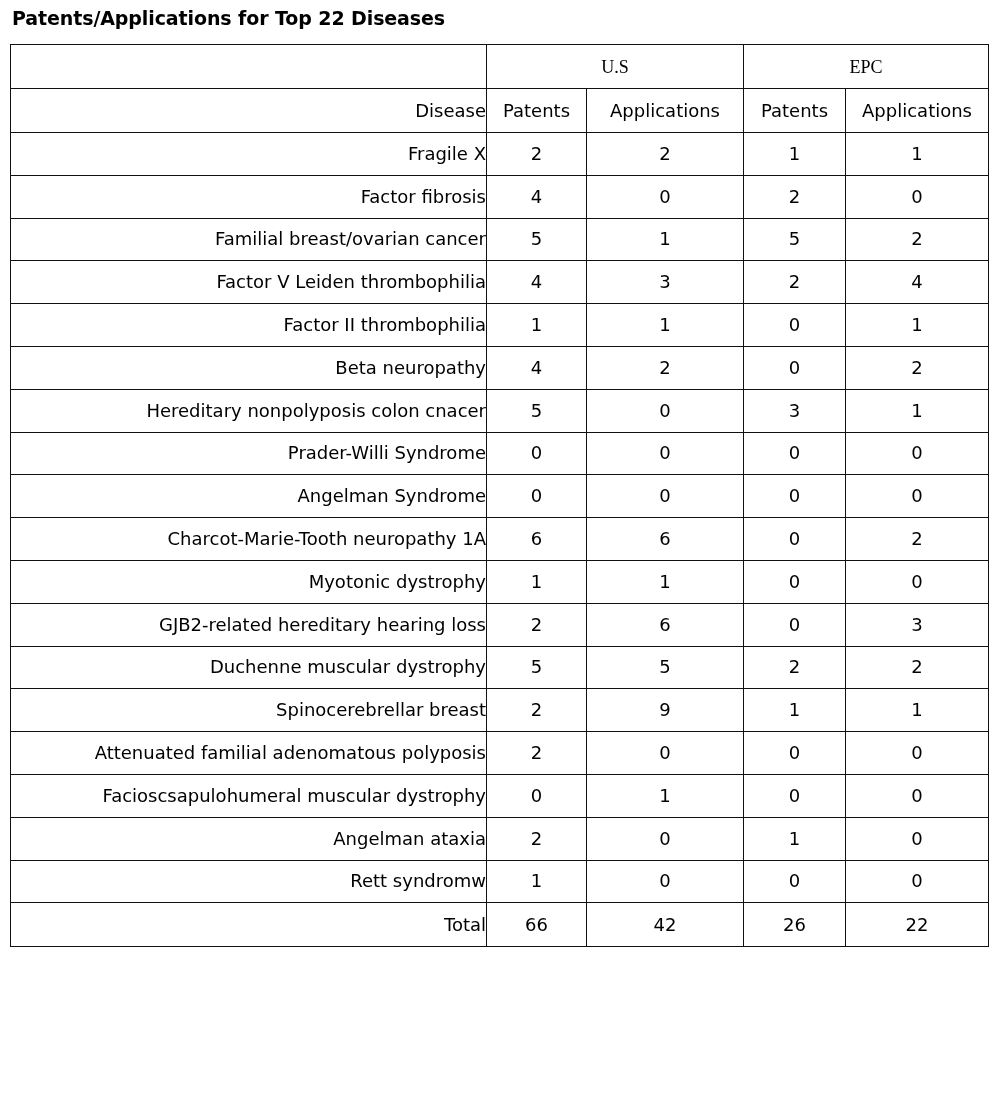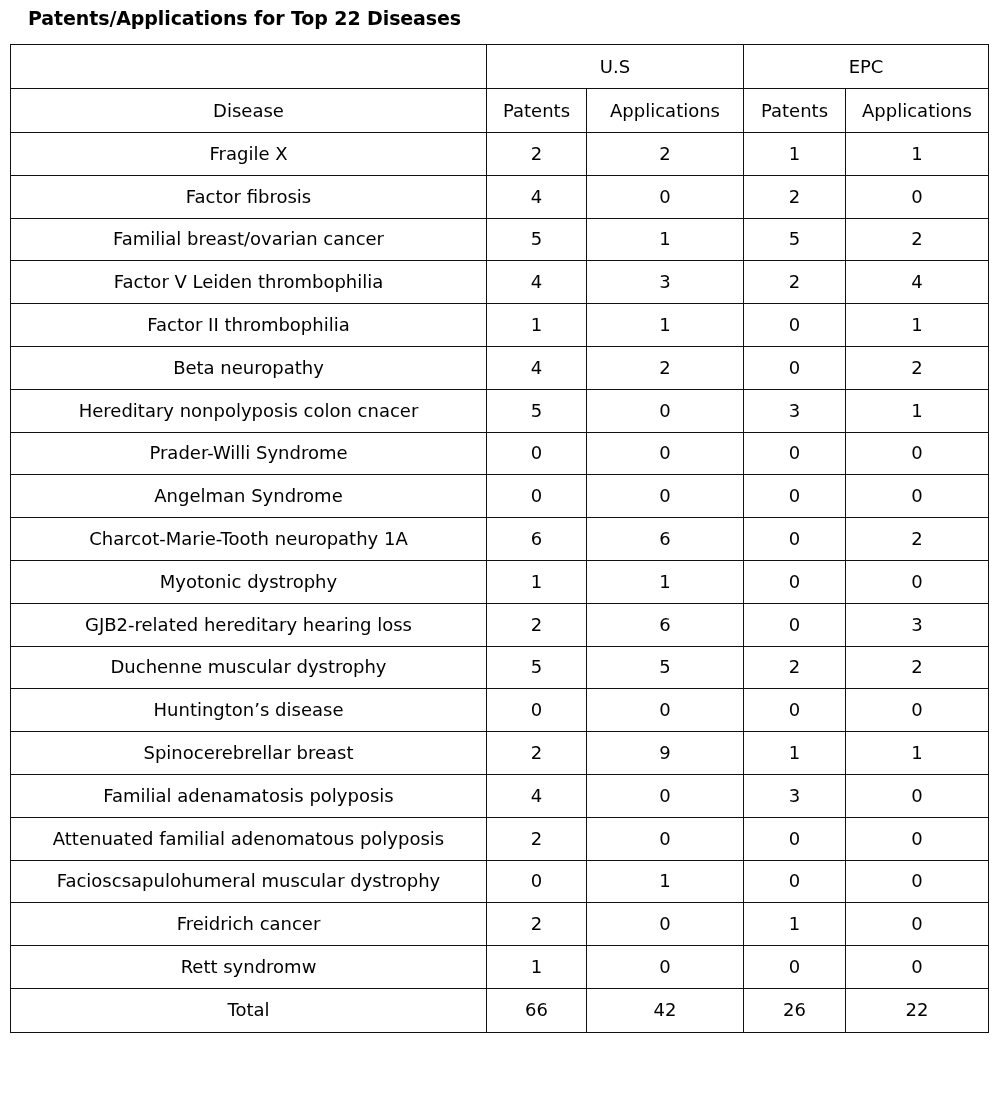--- a/index.html
+++ b/index.html
@@ -15,21 +15,21 @@
     overflow: hidden;
   }
   .page {
     position: relative;
     width: 1000px;
     height: 1115px;
     box-sizing: border-box;
   }
   .page-title {
     position: absolute;
-    left: 28px;
+    left: 12px;
     top: 6px;
     font-size: 19px;
     font-weight: bold;
     letter-spacing: -0.1px;
     line-height: 24px;
     white-space: nowrap;
   }
   .table-wrap {
     position: absolute;
     left: 10px;
@@ -52,25 +52,25 @@
     vertical-align: middle;
     box-sizing: border-box;
   }
   
   col.c-disease    { width: 476px; }
   col.c-us-pat     { width: 100px; }
   col.c-us-app     { width: 157px; }
   col.c-epc-pat    { width: 102px; }
   col.c-epc-app    { width: 143px; }
 
-  .hdr-group-row td { height: 44px; text-align: center; }
+  .hdr-group-row td { height: 44px; text-align: center; font-family: Liberation Serif, serif; }
   .hdr-sub-row  td { height: 44px; }
 
   .cell-disease {
-    text-align: center;
+    text-align: right;
     padding-left: 9px;
     white-space: nowrap;
   }
   .cell-num {
     text-align: center;
   }
   .data-row td { height: 42.8px; }
   .total-row td {
     height: 44px;
     border-top: 3px solid #111111;
@@ -193,56 +193,42 @@
             <td class="cell-num">3</td>
           </tr>
           <tr class="data-row">
             <td class="cell-disease">Duchenne muscular dystrophy</td>
             <td class="cell-num">5</td>
             <td class="cell-num">5</td>
             <td class="cell-num">2</td>
             <td class="cell-num">2</td>
           </tr>
           <tr class="data-row">
-            <td class="cell-disease">Huntington’s disease</td>
-            <td class="cell-num">0</td>
-            <td class="cell-num">0</td>
-            <td class="cell-num">0</td>
-            <td class="cell-num">0</td>
-          </tr>
-          <tr class="data-row">
             <td class="cell-disease">Spinocerebrellar breast</td>
             <td class="cell-num">2</td>
             <td class="cell-num">9</td>
             <td class="cell-num">1</td>
             <td class="cell-num">1</td>
           </tr>
           <tr class="data-row">
-            <td class="cell-disease">Familial adenamatosis polyposis</td>
-            <td class="cell-num">4</td>
-            <td class="cell-num">0</td>
-            <td class="cell-num">3</td>
-            <td class="cell-num">0</td>
-          </tr>
-          <tr class="data-row">
             <td class="cell-disease">Attenuated familial adenomatous polyposis</td>
             <td class="cell-num">2</td>
             <td class="cell-num">0</td>
             <td class="cell-num">0</td>
             <td class="cell-num">0</td>
           </tr>
           <tr class="data-row">
             <td class="cell-disease">Facioscsapulohumeral muscular dystrophy</td>
             <td class="cell-num">0</td>
             <td class="cell-num">1</td>
             <td class="cell-num">0</td>
             <td class="cell-num">0</td>
           </tr>
           <tr class="data-row">
-            <td class="cell-disease">Freidrich cancer</td>
+            <td class="cell-disease">Angelman ataxia</td>
             <td class="cell-num">2</td>
             <td class="cell-num">0</td>
             <td class="cell-num">1</td>
             <td class="cell-num">0</td>
           </tr>
           <tr class="data-row">
             <td class="cell-disease">Rett syndromw</td>
             <td class="cell-num">1</td>
             <td class="cell-num">0</td>
             <td class="cell-num">0</td>

